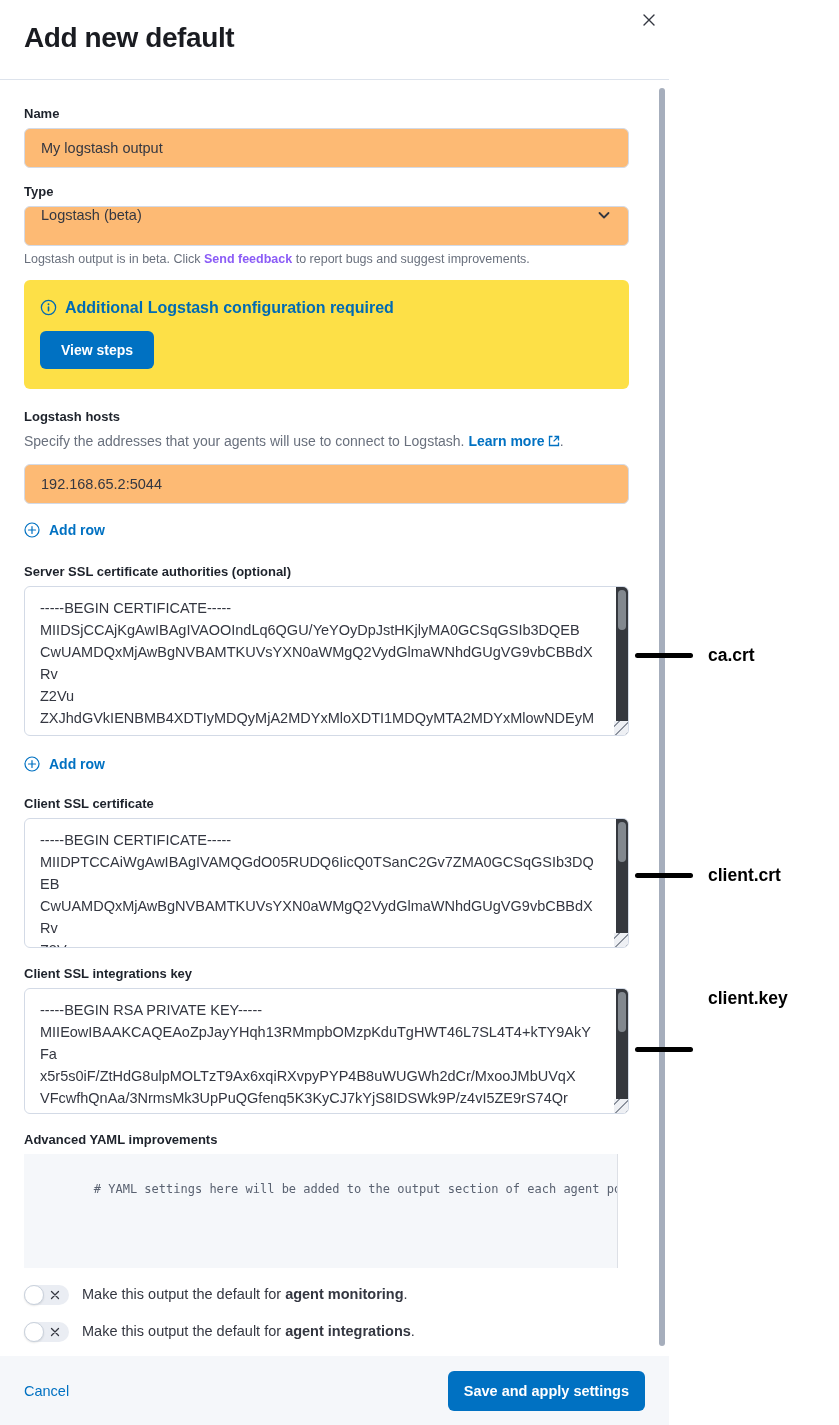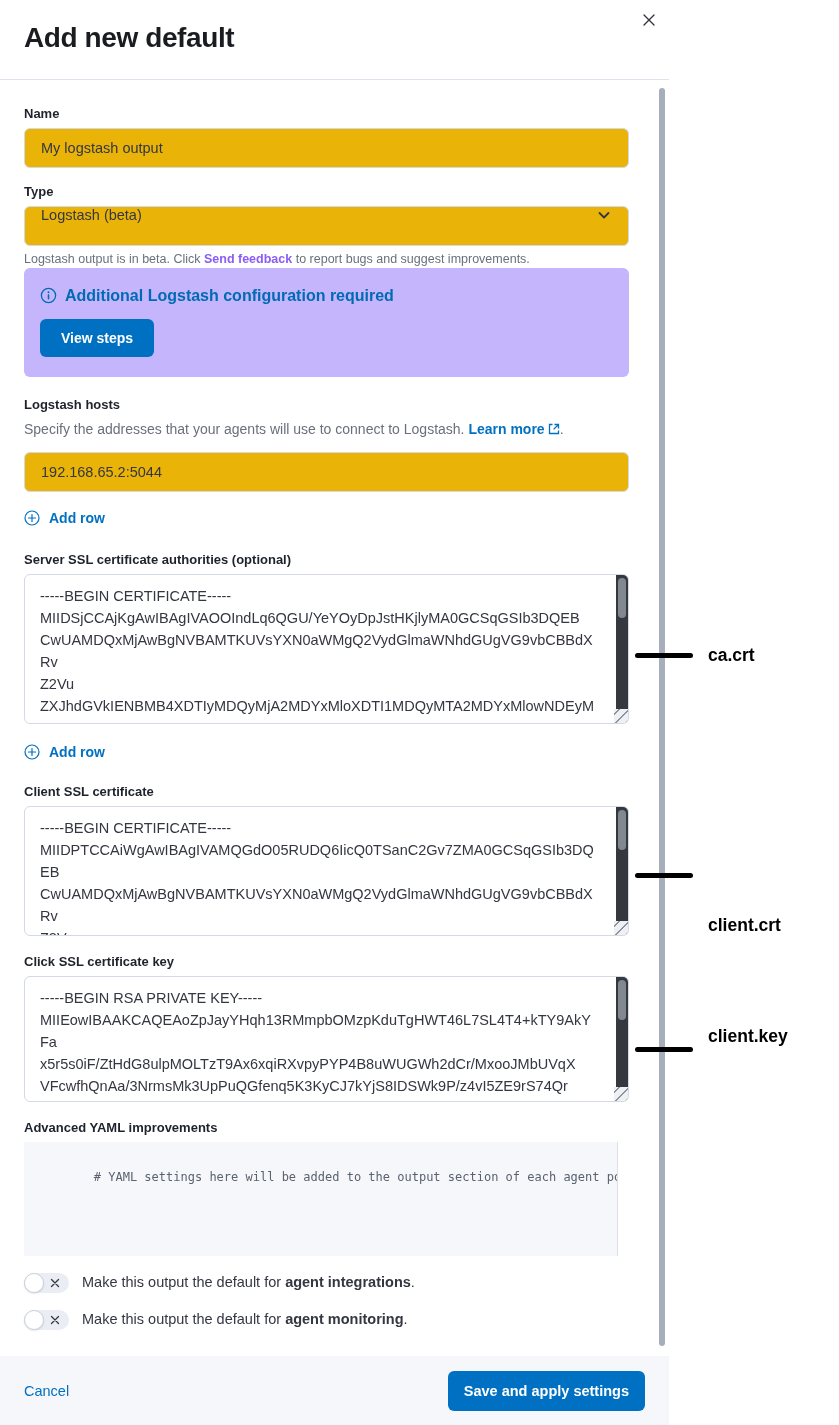--- a/index.html
+++ b/index.html
@@ -13,30 +13,30 @@
 
   .flyout-header { position:absolute; top:0; left:0; right:0; height:80px; padding:21px 24px 0; border-bottom:1px solid #dde3ec; }
   .flyout-title { font-size:28px; line-height:34px; font-weight:700; color:#1a1c21; letter-spacing:-0.4px; }
   .close-btn { position:absolute; top:11px; right:11px; width:18px; height:18px; background:none; border:none; cursor:pointer; color:#343741; padding:0; }
 
   .flyout-body { position:absolute; top:81px; left:0; right:0; bottom:69px; padding:25px 40px 0 24px; overflow:hidden; }
 
   .form-label { display:block; font-size:13px; line-height:16px; font-weight:700; color:#1d222b; margin-bottom:6px; }
 
   .text-input, .select-box {
-    width:605px; height:40px; background:#eab308; border:1px solid #d3dae6; border-radius:6px;
+    width:605px; height:40px; background:#fdba74; border:1px solid #d3dae6; border-radius:6px;
     padding:0 16px; font-size:14.5px; color:#343741; font-family:"Liberation Sans", sans-serif;
   }
   .select-box { display:flex; justify-content:space-between; cursor:pointer; }
 
   .row-gap-16 { margin-top:16px; }
   .help-text { margin-top:5px; font-size:12.5px; line-height:17px; color:#69707d; }
   .help-text b { font-weight:700; color:#8b5cf6; }
 
-  .callout { margin-top:0; width:605px; background:#c4b5fd; border-radius:6px; padding:18px 16px 20px; }
+  .callout { margin-top:12px; width:605px; background:#fde047; border-radius:6px; padding:18px 16px 20px; }
   .callout-title { display:flex; align-items:center; gap:8px; font-size:16px; line-height:19px; font-weight:600; color:#006bb4; }
   .view-steps-btn { margin-top:14px; height:38px; padding:0 21px; background:#0071c2; color:#fff; font-weight:700; font-size:14px; border:none; border-radius:6px; cursor:pointer; font-family:"Liberation Sans", sans-serif; }
 
   .section-label { margin-top:20px; }
   .field-desc { margin-top:3px; font-size:14px; line-height:21px; color:#69707d; }
   .inline-link { color:#0071c2; font-weight:600; text-decoration:none; white-space:nowrap; }
   .ext-icon { display:inline-block; vertical-align:-1px; margin-left:3px; }
 
   .hosts-input { margin-top:12px; }
 
@@ -74,22 +74,22 @@
   .cancel-link { color:#0071c2; font-size:14.5px; text-decoration:none; cursor:pointer; background:none; border:none; font-family:"Liberation Sans", sans-serif; }
   .save-btn { height:40px; padding:0 16px; background:#0071c2; color:#fff; border:none; border-radius:6px; font-size:14.5px; font-weight:700; cursor:pointer; font-family:"Liberation Sans", sans-serif; }
 
   
   .flyout-scrollbar { position:absolute; top:88px; right:4px; width:6px; height:1258px; background:#a6aebc; border-radius:3px; }
 
   
   .ann-line { position:absolute; left:635px; width:58px; height:5px; background:#000; border-radius:3px; z-index:5; }
   .ann-label { position:absolute; left:708px; font-size:17.5px; font-weight:700; color:#000; z-index:5; }
   .ann-line-ca { top:653px; } .ann-label-ca { top:645px; }
-  .ann-line-crt { top:873px; } .ann-label-crt { top:915px; }
-  .ann-line-key { top:1047px; } .ann-label-key { top:1026px; }
+  .ann-line-crt { top:873px; } .ann-label-crt { top:865px; }
+  .ann-line-key { top:1047px; } .ann-label-key { top:988px; }
   svg { display:block; }
 </style>
 </head>
 <body>
 
 <div class="screen">
 
   <div class="flyout">
 
     <div class="flyout-header">
@@ -177,21 +177,21 @@
 Z2Vu
 ZXJhdGVkIENBMB4XDTIyMDQyMjA2MTYyOFoXDTI1MDQyMTA2MTYyOFowETEPMA
 0G</textarea>
         <div class="ta-sb">
             <div class="ta-thumb"></div>
           </div>
         <div class="ta-resize"></div>
       </div>
 
       
-      <label class="form-label" style="margin-top:18px">Click SSL certificate key</label>
+      <label class="form-label" style="margin-top:18px">Client SSL integrations key</label>
       <div class="ta-wrap">
         <textarea class="cert-ta ta-h126" spellcheck="false" style="">-----BEGIN RSA PRIVATE KEY-----
 MIIEowIBAAKCAQEAoZpJayYHqh13RMmpbOMzpKduTgHWT46L7SL4T4+kTY9AkYFa
 x5r5s0iF/ZtHdG8ulpMOLTzT9Ax6xqiRXvpyPYP4B8uWUGWh2dCr/MxooJMbUVqX
 VFcwfhQnAa/3NrmsMk3UpPuQGfenq5K3KyCJ7kYjS8IDSWk9P/z4vI5ZE9rS74Qr
 DIU1Ew49r9qcip0//pVHvO/GPluEPow3aZ0qcsW/RgeemOtCo47xQkZxn1e79VEA
 UVYzGHokpKMvaneJii2be2ajwOI4OG7IpGvIWEzDt/iOODxD25m92SiWigocXXDd</textarea>
         <div class="ta-sb">
             <div class="ta-thumb"></div>
           </div>
@@ -206,30 +206,30 @@
       </div>
 
       
       <div class="toggle-row">
         <button class="switch">
           <span class="switch-thumb"></span>
           <svg class="switch-x" width="12" height="12" viewBox="0 0 12 12">
               <path d="M2.5 2.5 L9.5 9.5 M9.5 2.5 L2.5 9.5" stroke="#343741" stroke-width="1.3" stroke-linecap="round"></path>
             </svg>
         </button>
-        <span class="toggle-label"><span>Make this output the default for </span><b>agent integrations</b><span>.</span></span>
+        <span class="toggle-label"><span>Make this output the default for </span><b>agent monitoring</b><span>.</span></span>
       </div>
       <div class="toggle-row">
         <button class="switch">
           <span class="switch-thumb"></span>
           <svg class="switch-x" width="12" height="12" viewBox="0 0 12 12">
               <path d="M2.5 2.5 L9.5 9.5 M9.5 2.5 L2.5 9.5" stroke="#343741" stroke-width="1.3" stroke-linecap="round"></path>
             </svg>
         </button>
-        <span class="toggle-label"><span>Make this output the default for </span><b>agent monitoring</b><span>.</span></span>
+        <span class="toggle-label"><span>Make this output the default for </span><b>agent integrations</b><span>.</span></span>
       </div>
 
     </div>
 
     <div class="flyout-footer">
       <button class="cancel-link">Cancel</button>
       <button class="save-btn">Save and apply settings</button>
     </div>
 
     <div class="flyout-scrollbar"></div>

